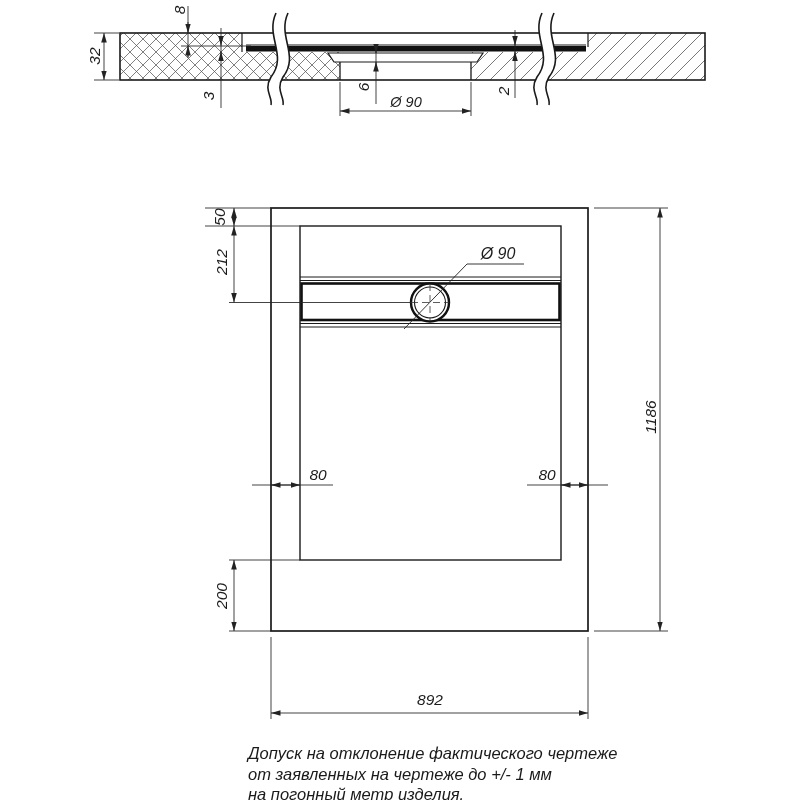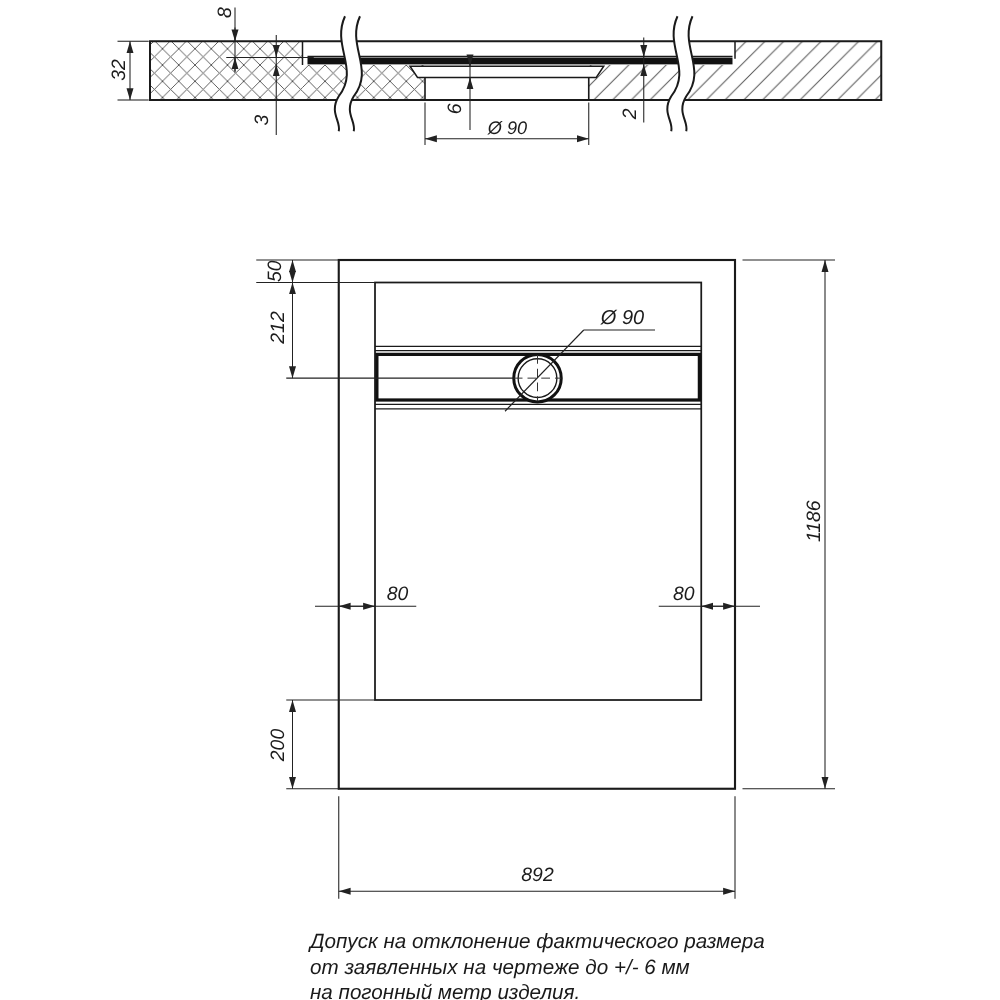--- a/index.html
+++ b/index.html
@@ -168,17 +168,17 @@
     <g stroke="#222" stroke-width="0.85">
       <line x1="594" y1="208" x2="668" y2="208"></line>
       <line x1="594" y1="631" x2="668" y2="631"></line>
       <line x1="660" y1="208" x2="660" y2="631" marker-start="url(#as)" marker-end="url(#ae)"></line>
     </g>
     <text class="dimtxt" text-anchor="middle" transform="rotate(-90 651 417)" x="651" y="417" dy="5">1186</text>
   </g>
 </svg>
 
 <div class="note">
-  <div>Допуск на отклонение фактического размера</div>
-  <div>от заявленных на чертеже до +/- 6 мм</div>
+  <div>Допуск на отклонение фактического чертеже</div>
+  <div>от заявленных на чертеже до +/- 1 мм</div>
   <div>на погонный метр изделия.</div>
 </div>
 </div>
 
 </body></html>

